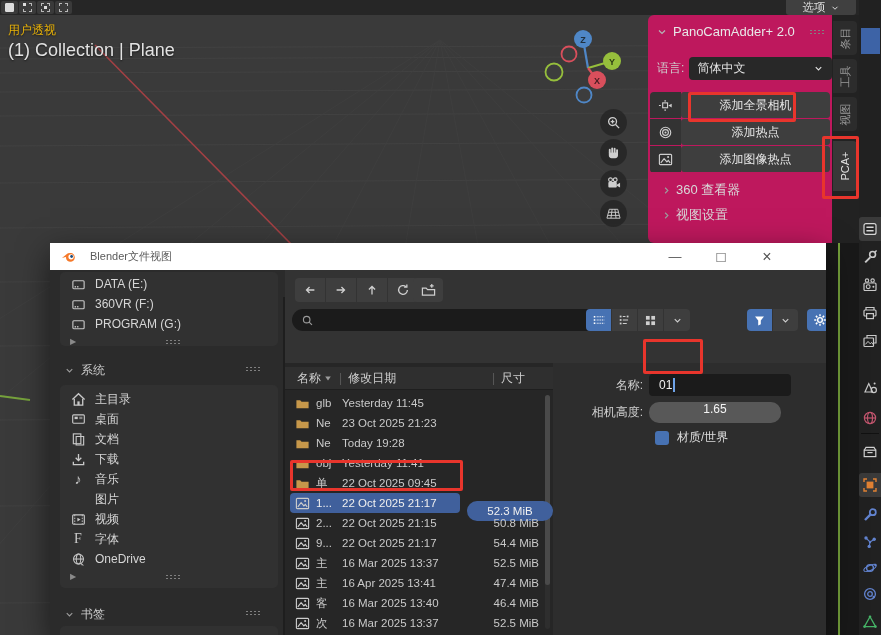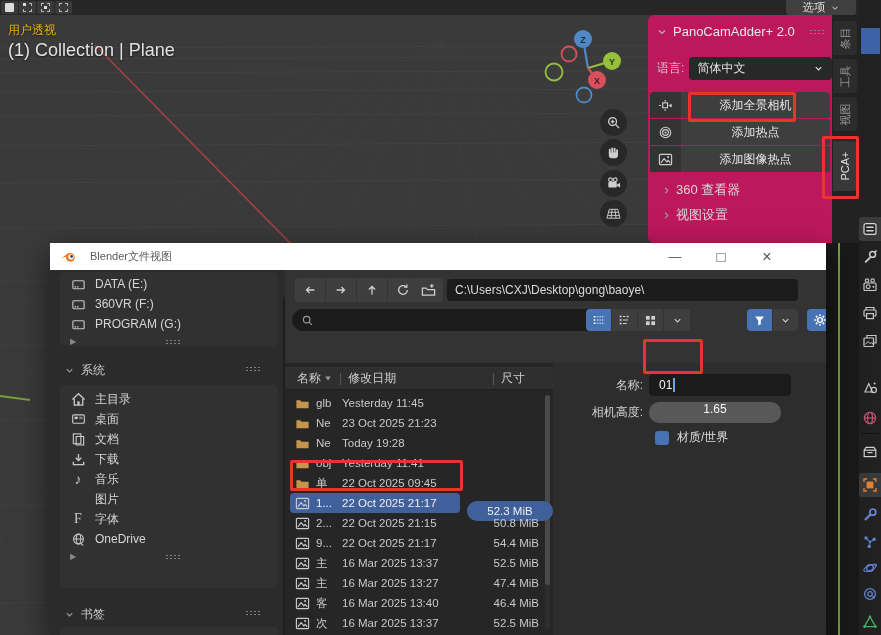--- a/index.html
+++ b/index.html
@@ -694,20 +694,28 @@
             </div>
             <div class="side-row">
               <span class="s-ic">
                 <svg width="15" height="15" viewBox="0 0 16 16">
                   <use href="#sym-image"></use>
                 </svg>
               </span>
               <span>图片</span>
             </div>
             <div class="side-row">
+              <span class="s-ic">
+                <svg width="15" height="15" viewBox="0 0 16 16">
+                  <use href="#sym-film"></use>
+                </svg>
+              </span>
+              <span>视频</span>
+            </div>
+            <div class="side-row">
               <span class="s-ic" style="font-family: &quot;Liberation Serif&quot;, &quot;DejaVu Serif&quot;, serif; font-size: 14px;">F</span>
               <span>字体</span>
             </div>
             <div class="side-row">
               <span class="s-ic">
                 <svg width="15" height="15" viewBox="0 0 16 16">
                   <use href="#sym-globe"></use>
                 </svg>
               </span>
               <span>OneDrive</span>
@@ -748,23 +756,20 @@
           <div class="tb-btn">
               <svg width="14" height="14" viewBox="0 0 16 16">
                 <use href="#sym-refresh"></use>
               </svg>
             </div>
         </div>
         <div class="tb-btn newfolder-btn">
             <svg width="15" height="15" viewBox="0 0 16 16">
               <use href="#sym-folder-plus"></use>
             </svg>
-          </div>
-        <div class="path-field">
-            <span>C:\Users\CXJ\Desktop\gong\baoye\</span>
           </div>
         <div class="search-field">
           <svg width="13" height="13" viewBox="0 0 16 16">
               <use href="#sym-magnifier"></use>
             </svg>
         </div>
         <div class="view-group">
           <div class="tb-btn active">
               <svg width="14" height="14" viewBox="0 0 16 16">
                 <use href="#sym-list-view"></use>
@@ -910,21 +915,21 @@
               <span class="date">16 Mar 2025 13:37</span>
               <span class="size">52.5 MiB</span>
             </div>
             <div class="file-row">
               <span class="f-ic img">
                 <svg width="15" height="15" viewBox="0 0 16 16">
                   <use href="#sym-image-file"></use>
                 </svg>
               </span>
               <span class="name">主</span>
-              <span class="date">16 Mar 2025 13:27</span>
+              <span class="date">16 Apr 2025 13:41</span>
               <span class="size">47.4 MiB</span>
             </div>
             <div class="file-row">
               <span class="f-ic img">
                 <svg width="15" height="15" viewBox="0 0 16 16">
                   <use href="#sym-image-file"></use>
                 </svg>
               </span>
               <span class="name">客</span>
               <span class="date">16 Mar 2025 13:40</span>

